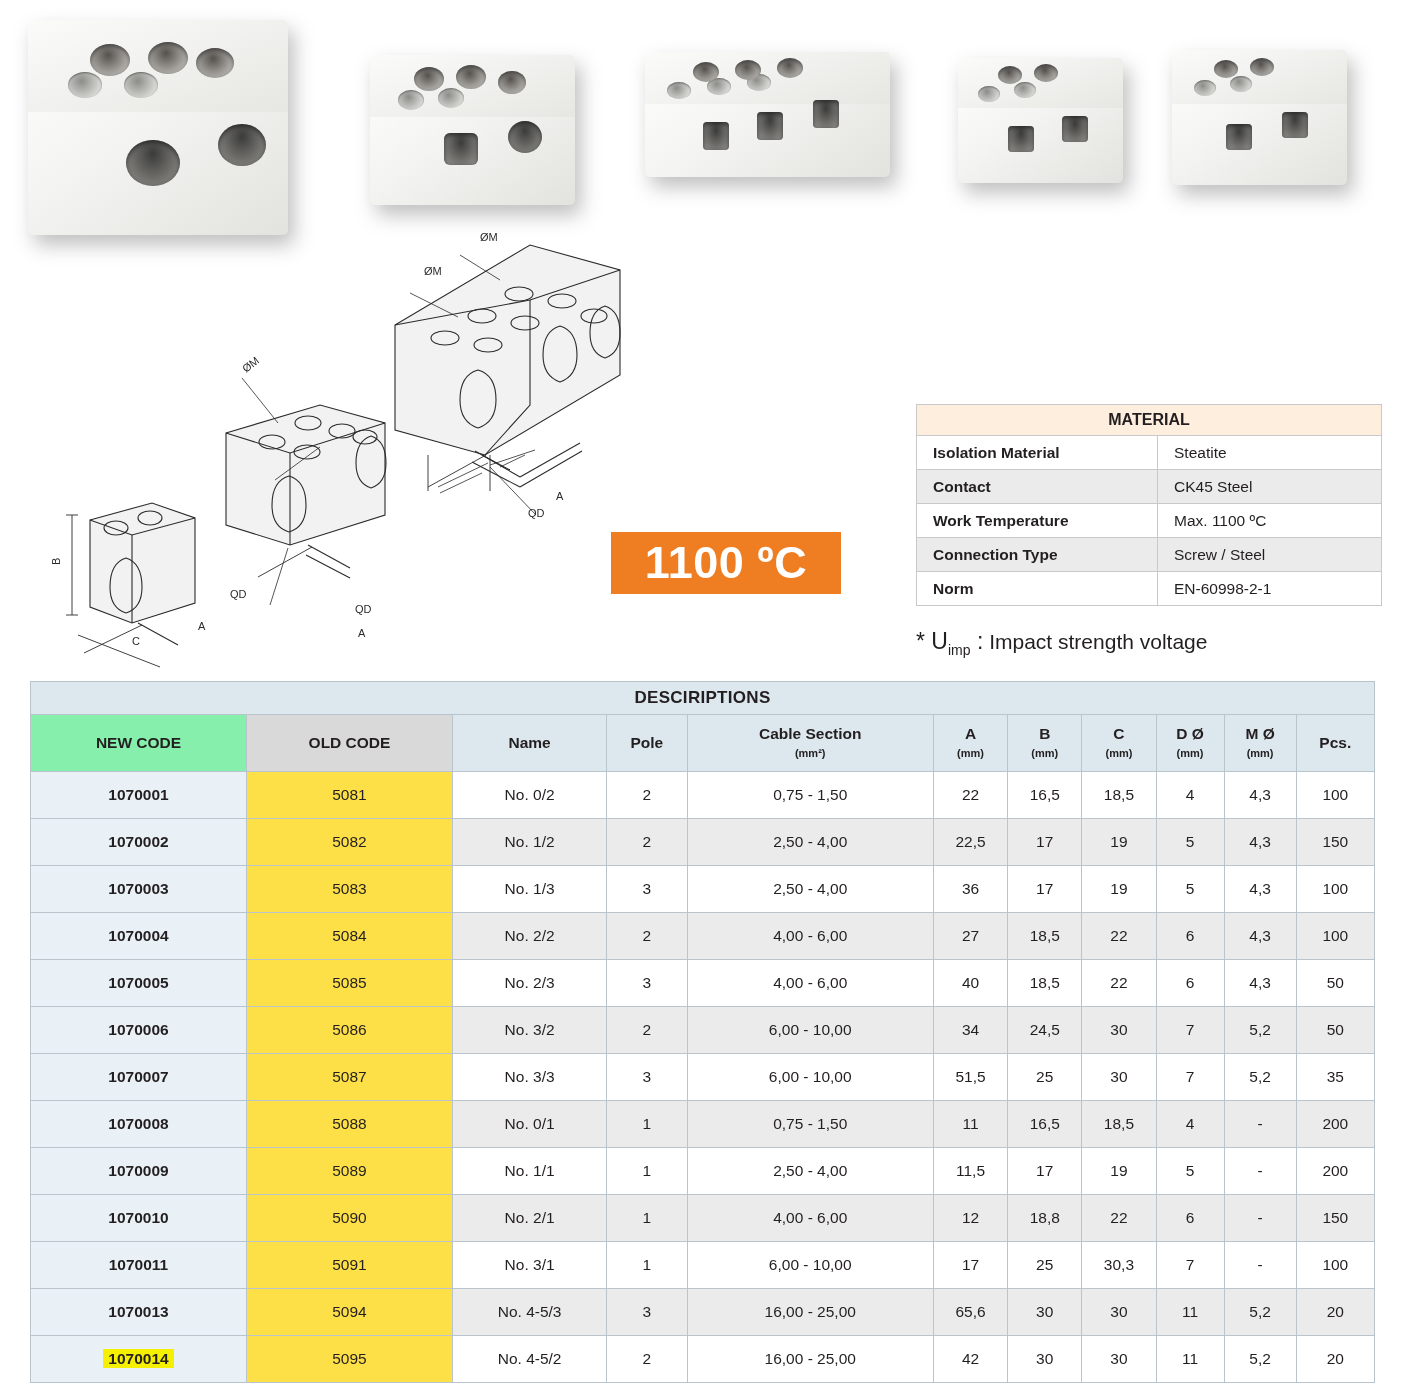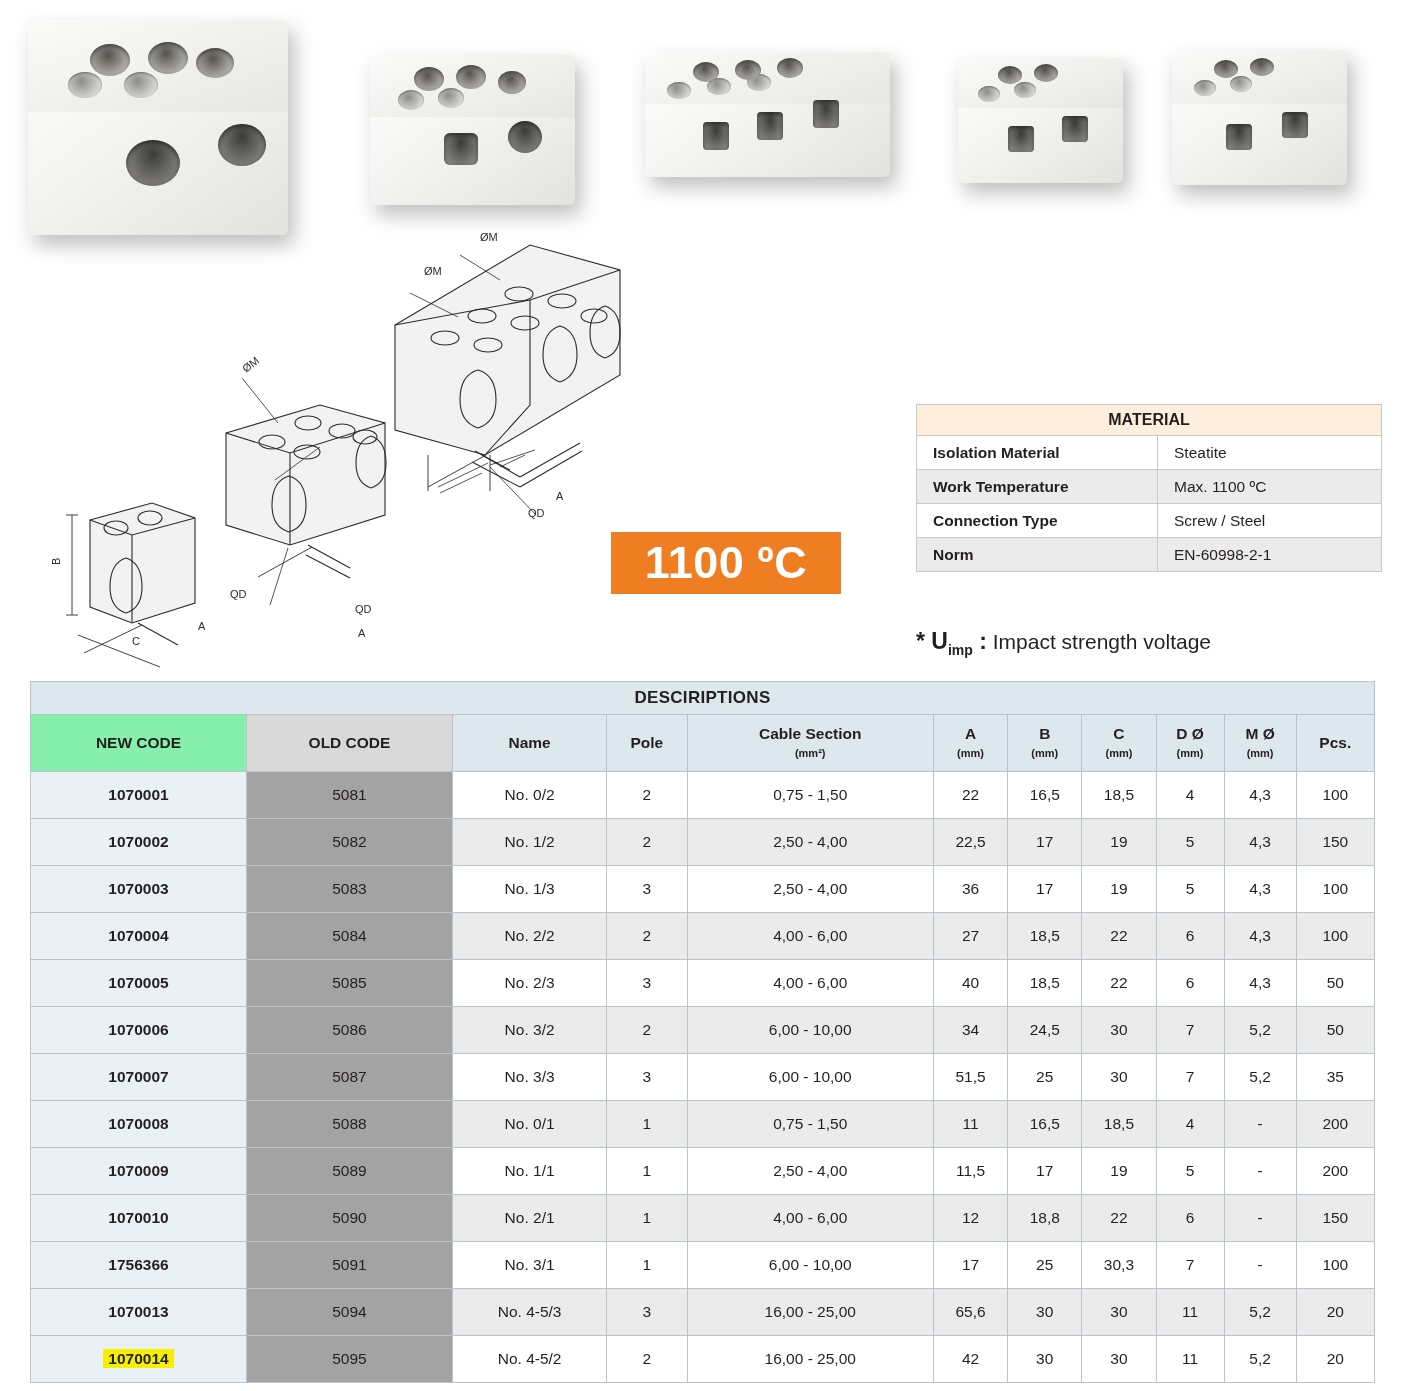--- a/index.html
+++ b/index.html
@@ -92,21 +92,21 @@
   }
   table.material tr:nth-child(odd) td{background:#ffffff;}
   table.material tr:nth-child(even) td{background:#ebebeb;}
   table.material tr.r1 td{background:#ffffff;}
   table.material tr.r2 td{background:#ebebeb;}
 
   .uimp{
     position:absolute;left:916px;top:628px;
     font-size:21px;
   }
-  .uimp b{font-weight:bold;font-size:23px;text-align:right;}
+  .uimp b{font-weight:normal;font-size:23px;text-align:right;}
   .uimp sub{font-size:14px;}
 
   
   .desc-wrap{
     position:absolute;left:30px;top:681px;width:1345px;
   }
   table.desc{
     border-collapse:collapse;width:100%;
     font-size:15px;
   }
@@ -131,21 +131,21 @@
   th.h-rest{background:#dce7ee;}
   table.desc tbody td{
     height:46px;
     font-size:15.5px;
   }
   td.c-new{
     background:#eaf1f6;
     font-weight:bold;
     font-size:16.5px;
   }
-  td.c-old{background:#a3a3a3;}
+  td.c-old{background:#fde047;}
   tbody tr:nth-child(even) td:not(.c-new):not(.c-old){background:#ebebeb;}
   tbody tr:nth-child(odd) td:not(.c-new):not(.c-old){background:#ffffff;}
   .hl{
     background:#f5f000;
     padding:1px 5px;
   }
   .sub{font-size:11px;}
 </style>
 </head>
 <body>
@@ -319,20 +319,24 @@
   <table class="material">
     <thead>
       <tr>
           <th colspan="2">MATERIAL</th>
         </tr>
     </thead>
     <tbody>
       <tr class="r1">
         <td class="lbl">Isolation Material</td>
         <td>Steatite</td>
+      </tr>
+      <tr class="r2">
+        <td class="lbl">Contact</td>
+        <td>CK45 Steel</td>
       </tr>
       <tr class="r1">
         <td class="lbl">Work Temperature</td>
         <td>Max. 1100 ºC</td>
       </tr>
       <tr class="r2">
         <td class="lbl">Connection Type</td>
         <td>Screw / Steel</td>
       </tr>
       <tr class="r1">
@@ -513,21 +517,21 @@
           <td>1</td>
           <td>4,00 - 6,00</td>
           <td>12</td>
           <td>18,8</td>
           <td>22</td>
           <td>6</td>
           <td>-</td>
           <td>150</td>
         </tr>
         <tr>
-          <td class="c-new">1756366</td>
+          <td class="c-new">1070011</td>
           <td class="c-old">5091</td>
           <td>No. 3/1</td>
           <td>1</td>
           <td>6,00 - 10,00</td>
           <td>17</td>
           <td>25</td>
           <td>30,3</td>
           <td>7</td>
           <td>-</td>
           <td>100</td>

